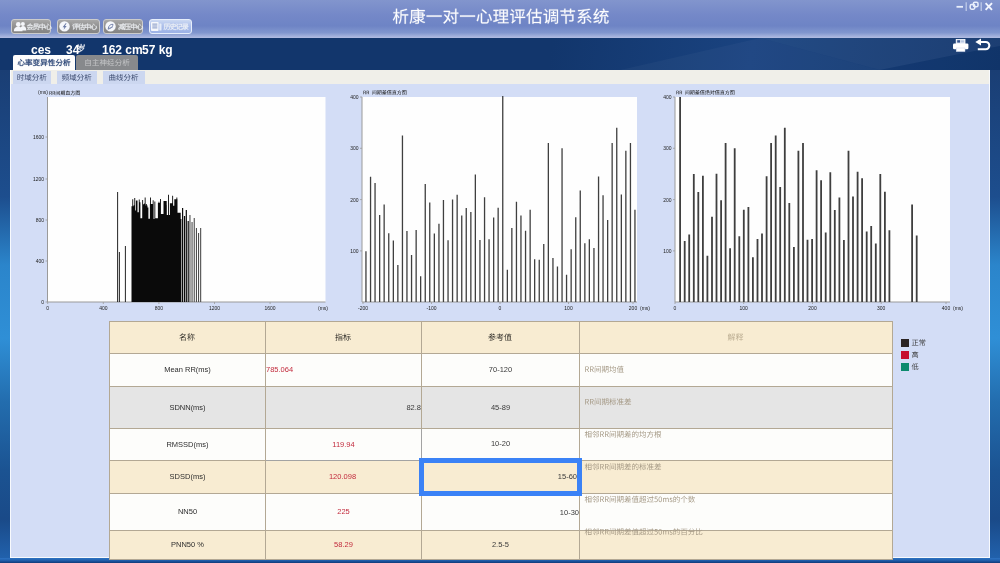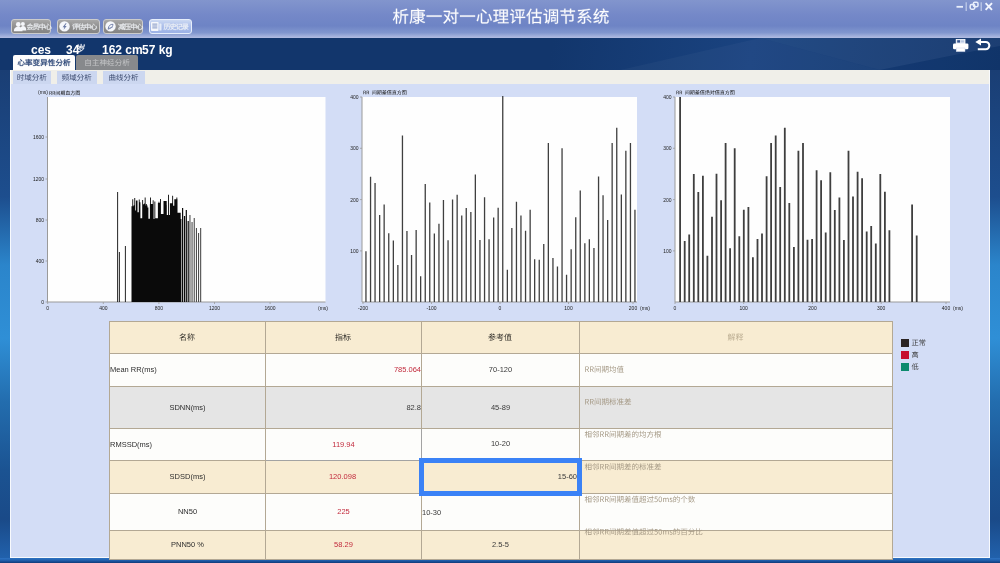--- a/index.html
+++ b/index.html
@@ -173,47 +173,47 @@
       <col style="width:313px">
     </colgroup>
     <tbody>
       <tr style="height:32px;background:#f8ecd2">
         <td style="border:1px solid #b3a894"></td>
         <td style="border:1px solid #b3a894"></td>
         <td style="border:1px solid #b3a894"></td>
         <td style="border:1px solid #b3a894"></td>
       </tr>
       <tr style="height:32.5px;background:#fdfdfb">
-        <td style="border:1px solid #b3a894;text-align:left;color:#2e2e2e">Mean RR(ms)</td>
-        <td style="border:1px solid #b3a894;text-align:right;color:#c22b3d">785.064</td>
+        <td style="border:1px solid #b3a894;text-align:center;color:#2e2e2e">Mean RR(ms)</td>
+        <td style="border:1px solid #b3a894;text-align:left;color:#c22b3d">785.064</td>
         <td style="border:1px solid #b3a894;text-align:center;color:#3a3a3a">70-120</td>
         <td style="border:1px solid #b3a894"></td>
       </tr>
       <tr style="height:42px;background:#e5e5e5">
         <td style="border:1px solid #b3a894;text-align:center;color:#2e2e2e">SDNN(ms)</td>
         <td style="border:1px solid #b3a894;text-align:right;color:#3a3a3a">82.8</td>
         <td style="border:1px solid #b3a894;text-align:center;color:#3a3a3a">45-89</td>
         <td style="border:1px solid #b3a894"></td>
       </tr>
       <tr style="height:32.5px;background:#fdfdfb">
-        <td style="border:1px solid #b3a894;color:#2e2e2e">RMSSD(ms)</td>
+        <td style="border:1px solid #b3a894;text-align:center;color:#2e2e2e">RMSSD(ms)</td>
         <td style="border:1px solid #a3a3a3;text-align:center;color:#c22b3d">119.94</td>
         <td style="border:1px solid #b3a894;text-align:center;color:#3a3a3a">10-20</td>
         <td style="border:1px solid #b3a894"></td>
       </tr>
       <tr style="height:32.5px;background:#f8ecd2">
         <td style="border:1px solid #b3a894;text-align:center;color:#2e2e2e">SDSD(ms)</td>
         <td style="border:1px solid #b3a894;text-align:center;color:#c22b3d">120.098</td>
         <td style="border:5px solid #3b82f6;text-align:right;color:#3a3a3a">15-60</td>
         <td style="border:1px solid #b3a894"></td>
       </tr>
       <tr style="height:37px;background:#fdfdfb">
         <td style="border:1px solid #b3a894;text-align:center;color:#2e2e2e">NN50</td>
         <td style="border:1px solid #b3a894;text-align:center;color:#c22b3d">225</td>
-        <td style="border:1px solid #b3a894;text-align:left;color:#3a3a3a">10-30</td>
+        <td style="border:1px solid #b3a894;text-align:right;color:#3a3a3a">10-30</td>
         <td style="border:1px solid #b3a894"></td>
       </tr>
       <tr style="height:29px;background:#f8ecd2">
         <td style="border:1px solid #b3a894;text-align:center;color:#2e2e2e">PNN50 %</td>
         <td style="border:1px solid #b3a894;text-align:center;color:#c22b3d">58.29</td>
         <td style="border:1px solid #b3a894;text-align:center;color:#3a3a3a">2.5-5</td>
         <td style="border:1px solid #b3a894"></td>
       </tr>
     </tbody>
   </table>

